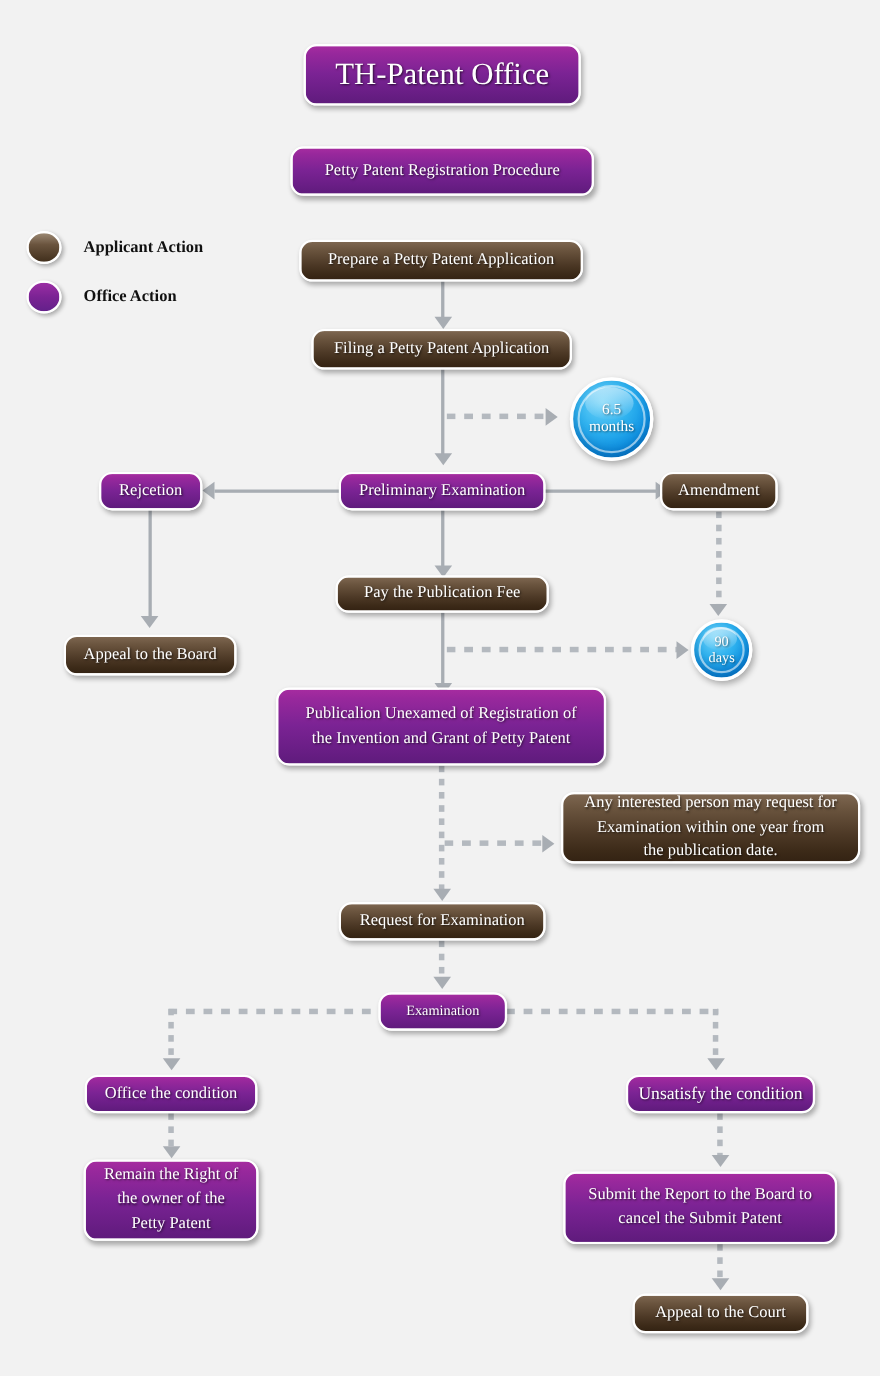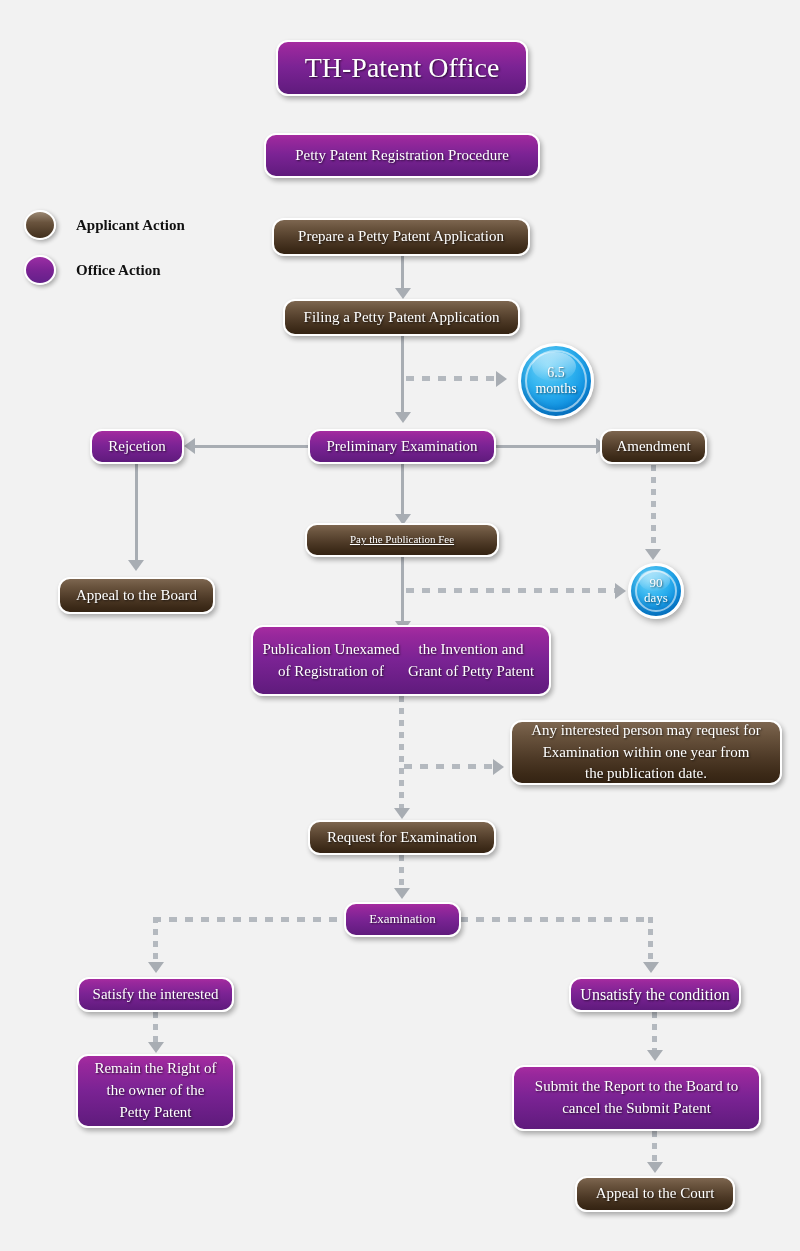--- a/index.html
+++ b/index.html
@@ -223,38 +223,38 @@
   <div class="node brown" style="left:58px; top:577px; width:157px; height:37px; font-size:15px;">
     <span class="lbl">Appeal to the Board</span>
   </div>
 
   <div class="line vline" style="left:401px; top:464px; height:56px;"></div>
   <div class="arrow down" style="left:395px; top:514px;"></div>
 
   <div class="dline v" style="left:651px; top:465px; height:87px;"></div>
   <div class="arrow down" style="left:645px; top:549px;"></div>
 
-  <div class="node brown" style="left:305px; top:523px; width:194px; height:34px; font-size:11px;text-decoration:underline;">
+  <div class="node brown" style="left:305px; top:523px; width:194px; height:34px; font-size:15px;">
     <span class="lbl">Pay the Publication Fee</span>
   </div>
 
   <div class="line vline" style="left:401px; top:557px; height:70px;"></div>
   <div class="arrow down" style="left:395px; top:621px;"></div>
 
   <div class="dline h" style="left:406px; top:588px; width:211px;"></div>
   <div class="arrow right" style="left:615px; top:583px;"></div>
 
   <div class="circle" style="left:628px; top:563px; width:56px; height:56px; font-size:13px;">
     <div class="ring"></div>
     <div class="gloss"></div>
     <div class="ctext">90</div>
     <div class="ctext">days</div>
   </div>
 
-  <div class="node purple" style="left:251px; top:625px; width:300px; height:71px; font-size:15px; flex-direction:row;">
+  <div class="node purple" style="left:251px; top:625px; width:300px; height:71px; font-size:15px; flex-direction:column;">
     <span class="lbl">Publicalion Unexamed of Registration of</span>
     <span class="lbl">the Invention and Grant of Petty Patent</span>
   </div>
 
   <div class="dline v" style="left:399px; top:696px; height:116px;"></div>
   <div class="arrow down" style="left:394px; top:808px;"></div>
 
   <div class="dline h" style="left:404px; top:764px; width:90px;"></div>
   <div class="arrow right" style="left:493px; top:759px;"></div>
 
@@ -277,21 +277,21 @@
 
   <div class="dline h" style="left:153px; top:917px; width:192px;"></div>
   <div class="dline v" style="left:153px; top:917px; height:49px;"></div>
   <div class="arrow down" style="left:148px; top:962px;"></div>
 
   <div class="dline h" style="left:460px; top:917px; width:193px;"></div>
   <div class="dline v" style="left:648px; top:917px; height:49px;"></div>
   <div class="arrow down" style="left:643px; top:962px;"></div>
 
   <div class="node purple" style="left:77px; top:977px; width:157px; height:35px; font-size:15px;">
-    <span class="lbl">Satisfy the interested</span>
+    <span class="lbl">Office the condition</span>
   </div>
 
   <div class="node purple" style="left:569px; top:977px; width:172px; height:35px; font-size:16px;">
     <span class="lbl">Unsatisfy the condition</span>
   </div>
 
   <div class="dline v" style="left:153px; top:1012px; height:33px;"></div>
   <div class="arrow down" style="left:148px; top:1042px;"></div>
 
   <div class="dline v" style="left:652px; top:1012px; height:43px;"></div>

